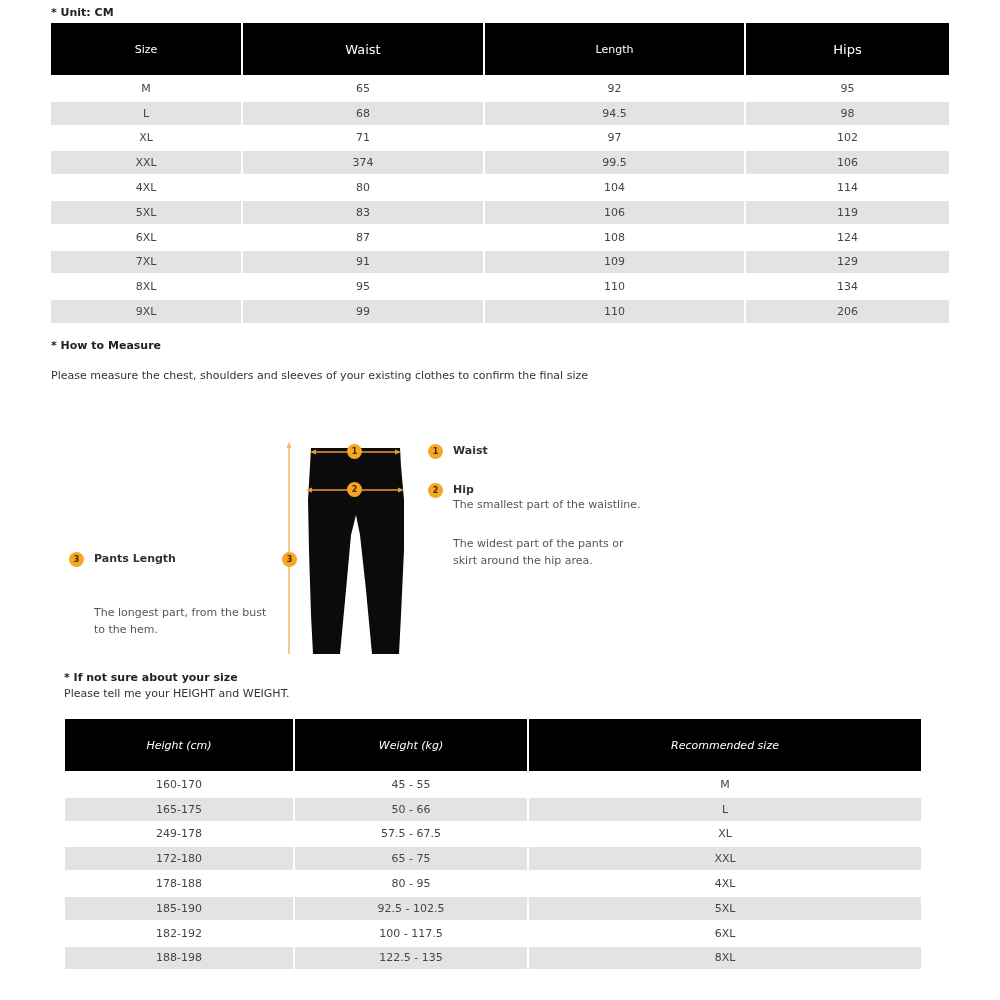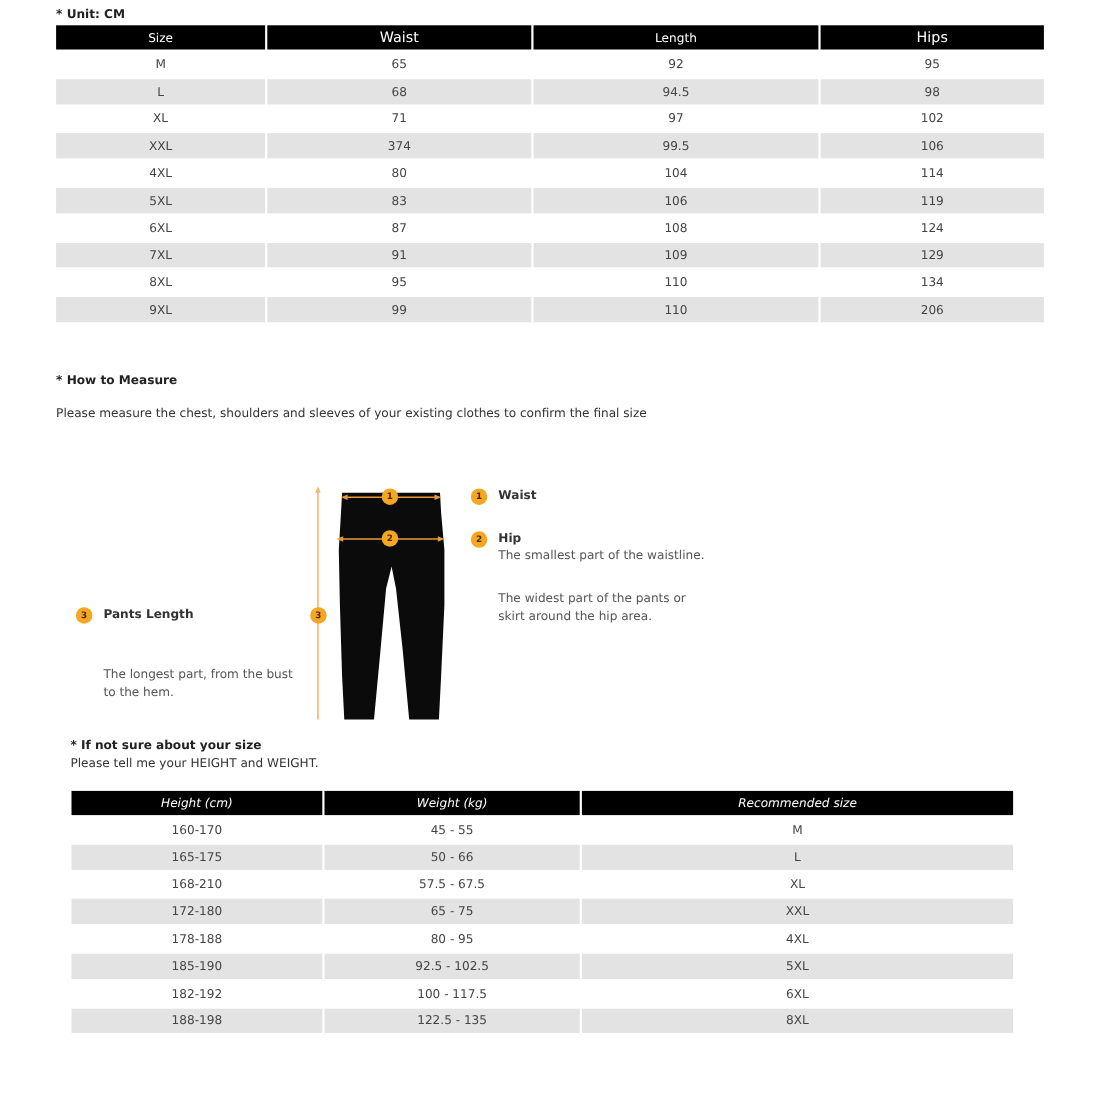--- a/index.html
+++ b/index.html
@@ -35,21 +35,21 @@
       border-collapse: separate;
       border-spacing: 2px 0;
       table-layout: fixed;
       position: absolute;
     }
     table.grid th {
       background: #000000;
       color: #ffffff;
       font-weight: normal;
       text-align: center;
-      padding: 0;
+      padding: 15px;
       white-space: nowrap;
     }
     table.grid td {
       text-align: center;
       padding: 0;
       color: #444444;
       white-space: nowrap;
     }
     table.grid tbody tr:nth-child(even) td {
       background: #e3e3e3;
@@ -265,21 +265,21 @@
       <td>160-170</td>
       <td>45 - 55</td>
       <td>M</td>
     </tr>
     <tr>
       <td>165-175</td>
       <td>50 - 66</td>
       <td>L</td>
     </tr>
     <tr>
-      <td>168-210</td>
+      <td>249-178</td>
       <td>57.5 - 67.5</td>
       <td>XL</td>
     </tr>
     <tr>
       <td>172-180</td>
       <td>65 - 75</td>
       <td>XXL</td>
     </tr>
     <tr>
       <td>178-188</td>

